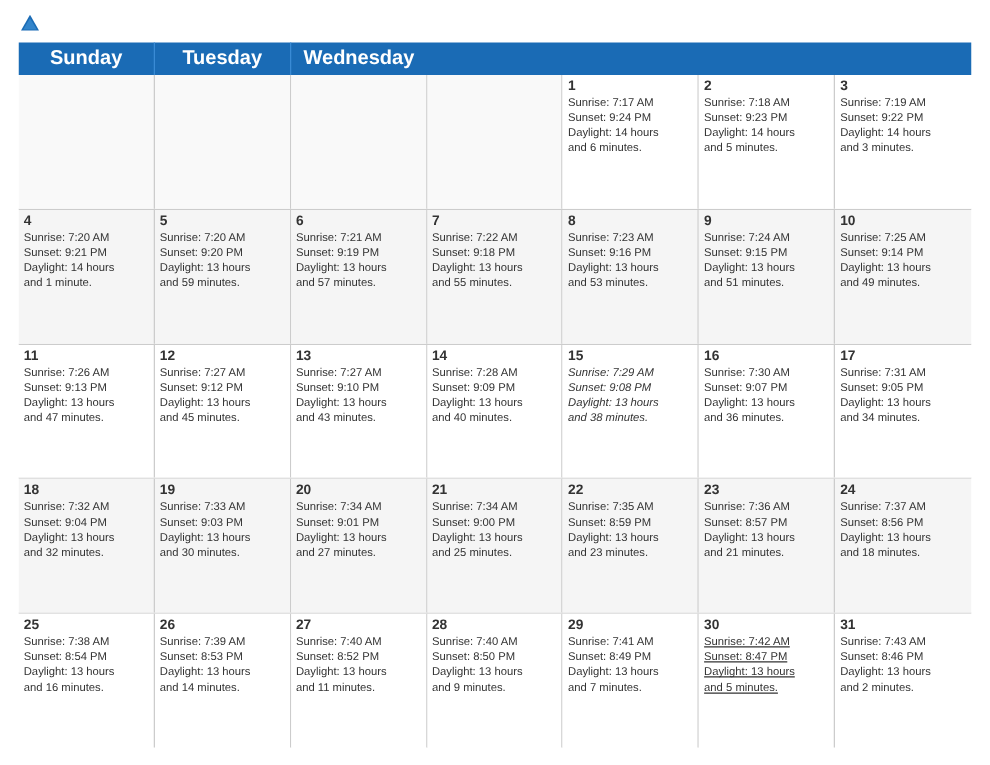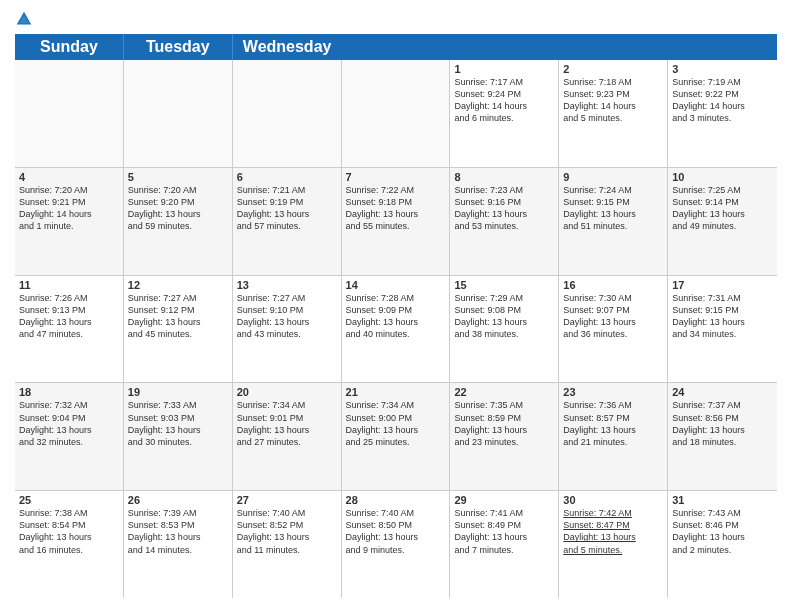--- a/index.html
+++ b/index.html
@@ -245,36 +245,36 @@
           </div>
           <div class="cal-cell">
             <span class="day-num">14</span>
             <div class="cell-info" style="white-space: pre-line;">Sunrise: 7:28 AM
 Sunset: 9:09 PM
 Daylight: 13 hours
 and 40 minutes.</div>
           </div>
           <div class="cal-cell">
             <span class="day-num">15</span>
-            <div class="cell-info" style="white-space: pre-line;">Sunrise: 7:29 AM
+            <div class="cell-info" style="white-space: pre-line; font-style: italic;">Sunrise: 7:29 AM
 Sunset: 9:08 PM
 Daylight: 13 hours
 and 38 minutes.</div>
           </div>
           <div class="cal-cell">
             <span class="day-num">16</span>
             <div class="cell-info" style="white-space: pre-line;">Sunrise: 7:30 AM
 Sunset: 9:07 PM
 Daylight: 13 hours
 and 36 minutes.</div>
           </div>
           <div class="cal-cell">
             <span class="day-num">17</span>
             <div class="cell-info" style="white-space: pre-line;">Sunrise: 7:31 AM
-Sunset: 9:15 PM
+Sunset: 9:05 PM
 Daylight: 13 hours
 and 34 minutes.</div>
           </div>
         </div>
         <div class="cal-row">
           <div class="cal-cell alt">
             <span class="day-num">18</span>
             <div class="cell-info" style="white-space: pre-line;">Sunrise: 7:32 AM
 Sunset: 9:04 PM
 Daylight: 13 hours

